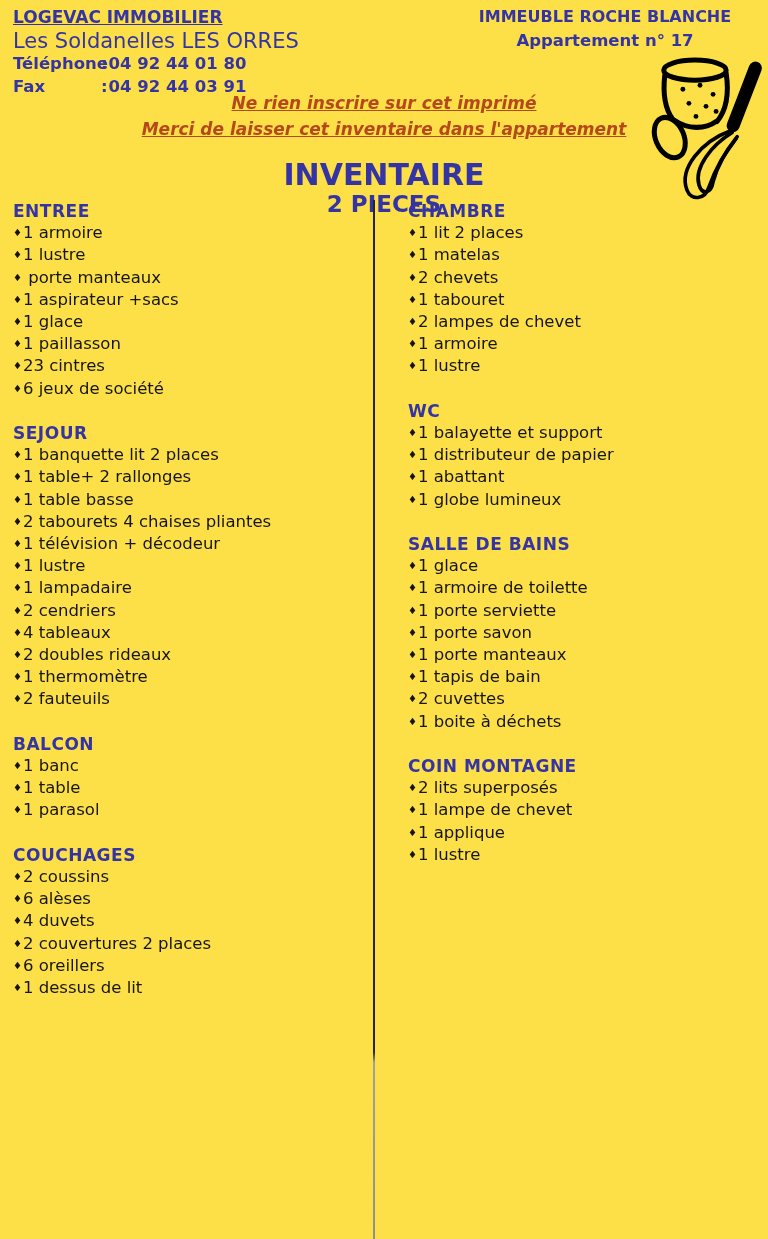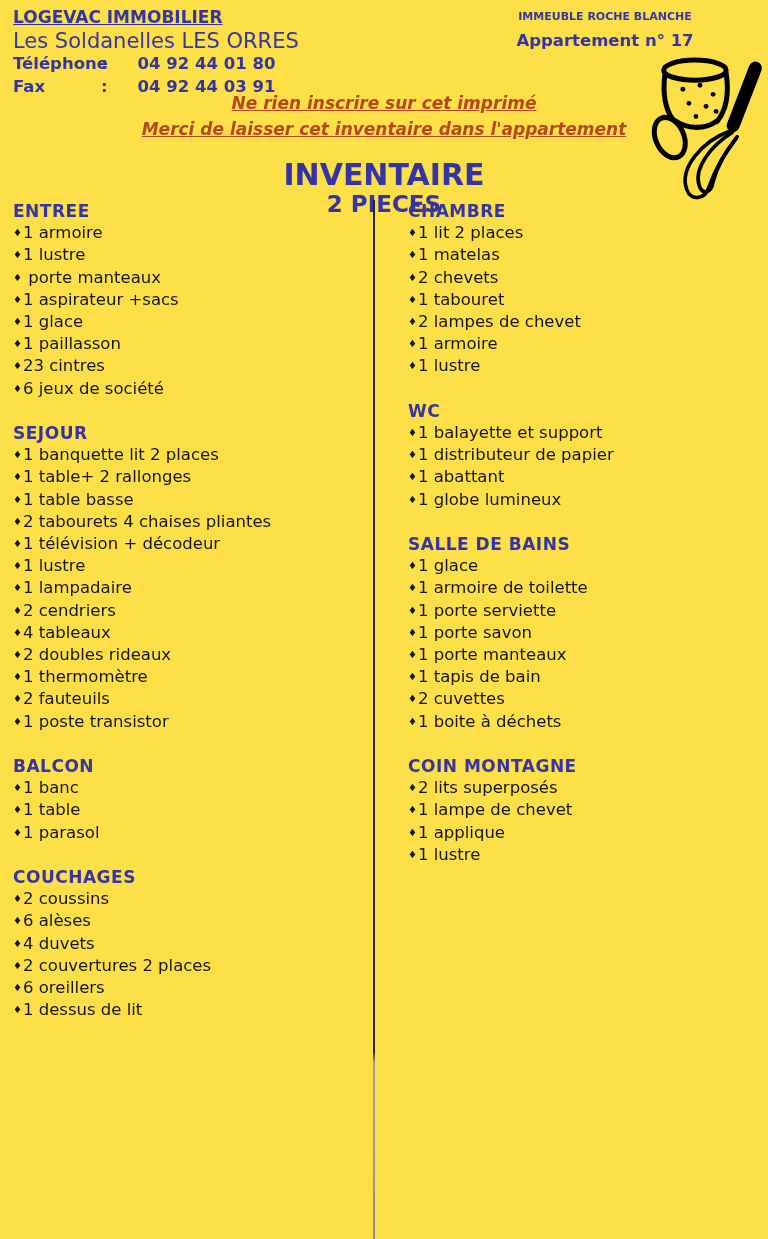--- a/index.html
+++ b/index.html
@@ -7,25 +7,25 @@
          font-family:"DejaVu Sans", sans-serif; color:#111; }
 
   .page { position:relative; width:768px; height:1239px; background:#fde047; }
 
   
   .header-left { position:absolute; left:13px; top:6px; color:#3434a4; }
   .company { font-weight:bold; font-size:17px; text-decoration:underline; line-height:22px; }
   .agency  { font-size:21px; line-height:22px; margin-top:2px; }
   .contact { font-weight:bold; font-size:16.5px; line-height:22px; margin-top:1px; }
   .contact .lbl { display:inline-block; width:88px; }
-  .contact .val { margin-left:30px; }
+  .contact .val { margin-left:1px; }
 
   .header-right { position:absolute; left:455px; top:6px; width:300px;
                   text-align:center; color:#3434a4; }
-  .building  { font-weight:bold; font-size:11px; line-height:22px; }
+  .building  { font-weight:bold; font-size:16px; line-height:22px; }
   .apartment { font-weight:bold; font-size:16.5px; line-height:22px; margin-top:2px; }
 
   
   .center-block { position:absolute; left:0; top:90px; width:768px; text-align:center; }
   .notice { color:#b5481d; font-weight:bold; font-style:italic; text-decoration:underline;
             font-size:17px; line-height:26px; }
   .title-main { color:#3434a4; font-weight:bold; font-size:30px; line-height:30px; margin-top:18px; }
   .title-sub  { color:#3434a4; font-weight:bold; font-size:23px; line-height:28px; }
 
   
@@ -120,21 +120,20 @@
           <li class="item"><span class="blt">♦</span><span class="itxt">1 table basse</span></li>
           <li class="item"><span class="blt">♦</span><span class="itxt">2 tabourets 4 chaises pliantes</span></li>
           <li class="item"><span class="blt">♦</span><span class="itxt">1 télévision + décodeur</span></li>
           <li class="item"><span class="blt">♦</span><span class="itxt">1 lustre</span></li>
           <li class="item"><span class="blt">♦</span><span class="itxt">1 lampadaire</span></li>
           <li class="item"><span class="blt">♦</span><span class="itxt">2 cendriers</span></li>
           <li class="item"><span class="blt">♦</span><span class="itxt">4 tableaux</span></li>
           <li class="item"><span class="blt">♦</span><span class="itxt">2 doubles rideaux</span></li>
           <li class="item"><span class="blt">♦</span><span class="itxt">1 thermomètre</span></li>
           <li class="item"><span class="blt">♦</span><span class="itxt">2 fauteuils</span></li>
-          <li class="item"><span class="blt">♦</span><span class="itxt">1 poste transistor</span></li>
         </ul>
       </div>
 
       <div class="section">
         <div class="sec-h">BALCON</div>
         <ul class="items">
           <li class="item"><span class="blt">♦</span><span class="itxt">1 banc</span></li>
           <li class="item"><span class="blt">♦</span><span class="itxt">1 table</span></li>
           <li class="item"><span class="blt">♦</span><span class="itxt">1 parasol</span></li>
         </ul>

